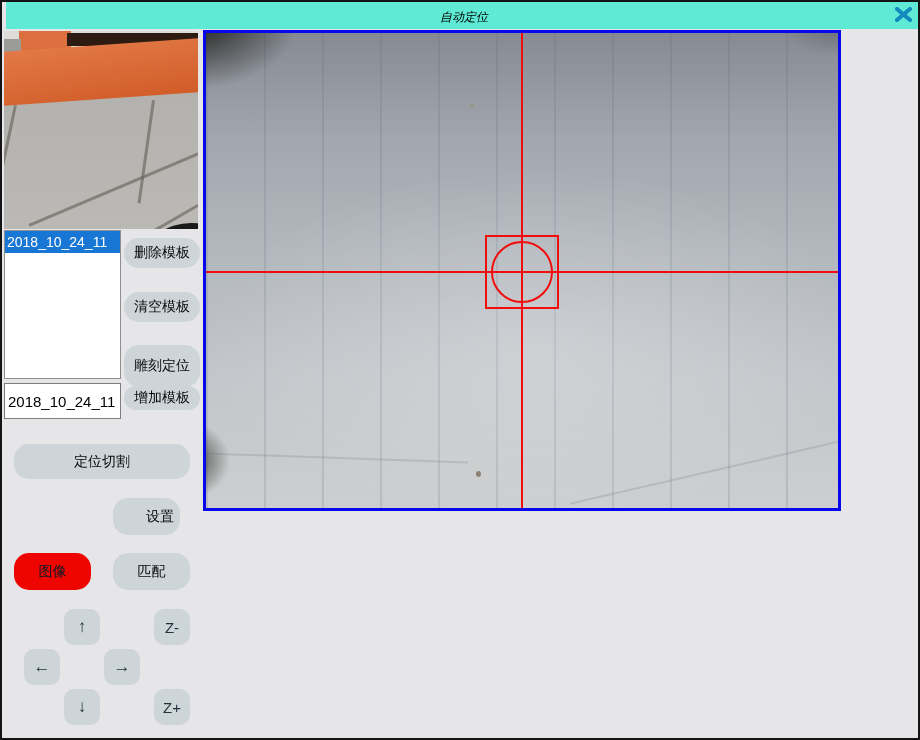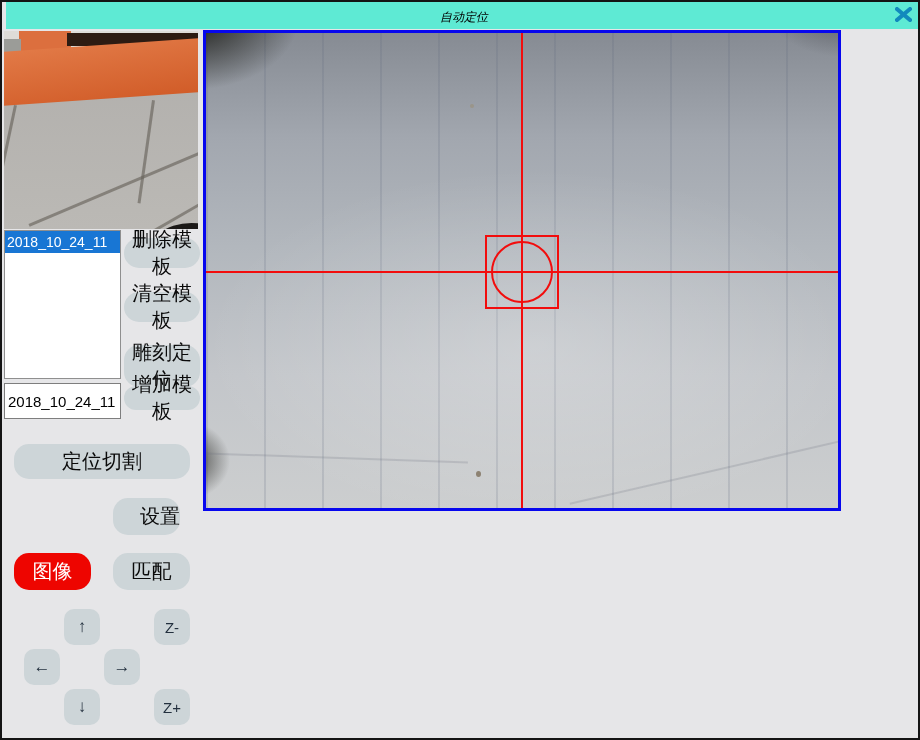--- a/index.html
+++ b/index.html
@@ -31,31 +31,31 @@
   .thumb-blob { position:absolute; left:140px; top:192px; width:95px; height:75px;
                 background:#1b1917; border-radius:50%; }
   .listbox { position:absolute; left:2px; top:228px; width:117px; height:149px;
              background:#fff; border:1px solid #8f8f8f; overflow:hidden; }
   .list-item-selected { height:22px; background:#1876d4; color:#fff; font-size:14px;
                         line-height:22px; padding-left:2px; white-space:nowrap; }
   .name-field { position:absolute; left:2px; top:381px; width:117px; height:36px;
                 border:1px solid #7e7e7e; background:#fff; font-size:15px; color:#000;
                 padding-left:3px; font-family:"Liberation Sans","DejaVu Sans",sans-serif; }
   
-  .btn { position:absolute; background:#cdd5d8; border:none; border-radius:15px; font-size:20px;
+  .btn { position:absolute; background:#cdd5d8; border:none; border-radius:15px; font-size:14px;
          color:#0a0a0a; cursor:pointer; font-family:"Liberation Sans","DejaVu Sans",sans-serif;
          display:flex; align-items:center; justify-content:center; }
   .btn-del   { left:122px; top:236px; width:76px; height:30px; }
   .btn-clear { left:122px; top:290px; width:76px; height:30px; }
   .btn-engr  { left:122px; top:343px; width:76px; height:42px; }
   .btn-add   { left:122px; top:384px; width:76px; height:24px; }
   .btn-cut   { left:12px;  top:442px; width:176px; height:35px; }
   .btn-cal   { left:12px;  top:496px; width:77px;  height:37px; }
   .btn-set   { left:111px; top:496px; width:67px;  height:37px;padding-left:27px; }
-  .btn-img   { left:12px;  top:551px; width:77px;  height:37px; background:#ee0500; color:#ffffff; }
+  .btn-img   { left:12px;  top:551px; width:77px;  height:37px; background:#ee0500; color:#0f172a; }
   .btn-match { left:111px; top:551px; width:77px;  height:37px; }
   .jog { width:36px; height:36px; border-radius:10px; font-size:15px; color:#23303e; }
   .jog-up { left:62px;  top:607px; font-size:17px; }
   .jog-zm { left:152px; top:607px; }
   .jog-lf { left:22px;  top:647px; font-size:17px; }
   .jog-rt { left:102px; top:647px; font-size:17px; }
   .jog-dn { left:62px;  top:687px; font-size:17px; }
   .jog-zp { left:152px; top:687px; }
   
   .camera { position:absolute; left:201px; top:28px; width:638px; height:481px;

